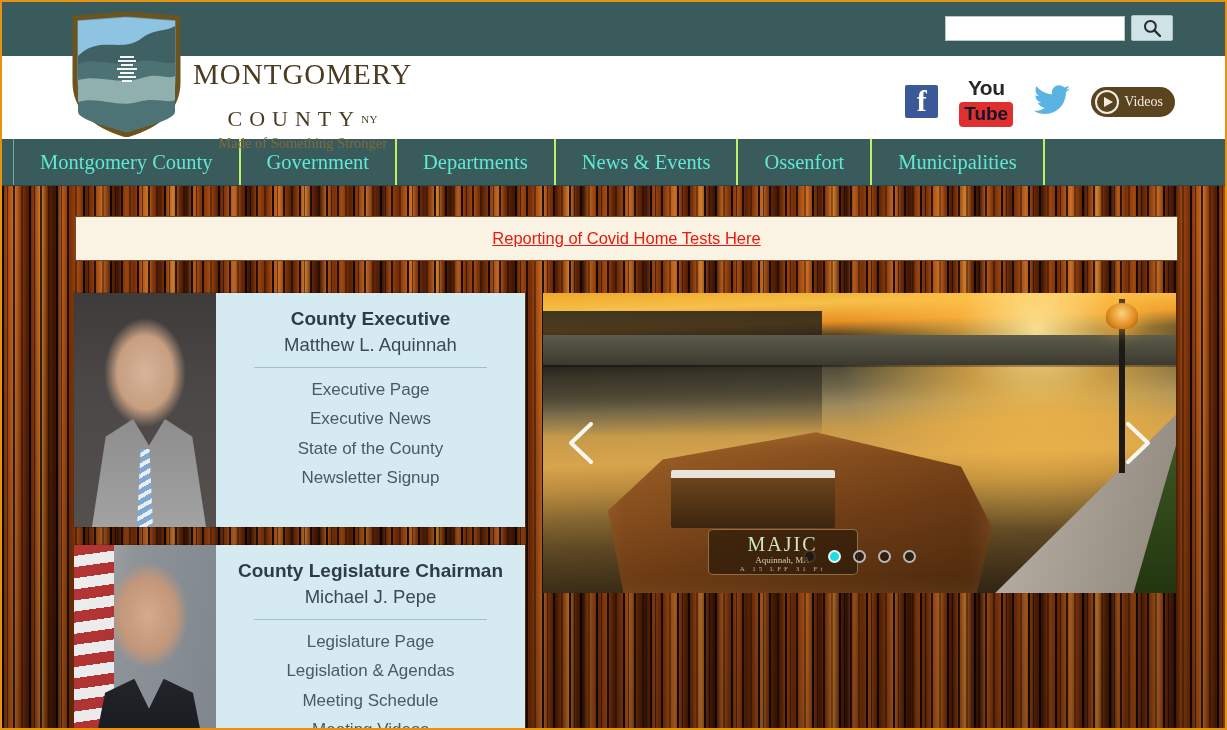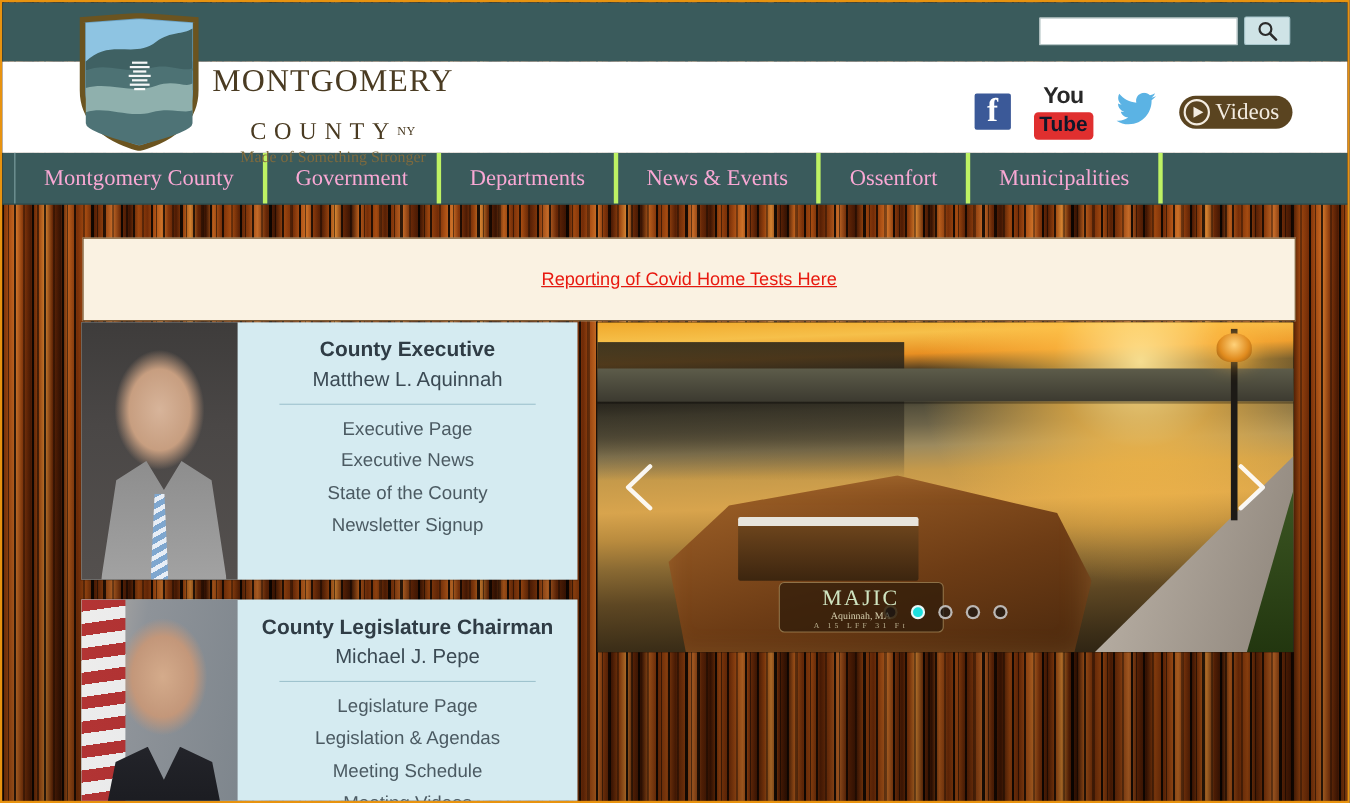--- a/index.html
+++ b/index.html
@@ -127,21 +127,21 @@
   }
   .yt-icon { display:flex; align-items:center; gap:2px;flex-direction:column; }
   .yt-you { color:#282828; font-weight:bold; font-size:21px; letter-spacing:-0.5px; font-family:"Liberation Sans", sans-serif;}
   .yt-tube { background:#e02f2f; color:#0f172a; font-weight:bold; font-size:19px; padding:1px 5px 2px; border-radius:4px; font-family:"Liberation Sans", sans-serif;}
   .tw-icon { width: 36px; height: 30px; }
   .vid-icon {
     background:#5a4420; color:#f3ece0;
     border-radius: 17px;
     height: 30px; padding: 0 12px 0 4px;
     display:flex; align-items:center; gap:5px;
-    font-family:"Liberation Serif", serif; font-size: 21px;
+    font-family:"Liberation Serif", serif; font-size: 14px;
   }
   .vid-play {
     width: 24px; height: 24px; border-radius: 50%;
     border: 2px solid #f3ece0;
     display:flex; align-items:center; justify-content:center;
   }
   .vid-play i {
     display:block; width:0;height:0;
     border-left: 9px solid #f3ece0;
     border-top: 5.5px solid transparent;
@@ -156,40 +156,39 @@
     background: #3a5b5c;
     display: flex;
     align-items: stretch;
     padding-left: 11px;
     z-index: 3;
     border-bottom: 1px solid #2c4647;
   }
   .nav-item {
     display: flex; align-items: center; justify-content: center;
     padding: 12px 26px;
-    color: #f9a8d4;
+    color: #5eead4;
     font-family: "Liberation Serif", serif;
     font-size: 20.5px;
-    border-right: 4px solid #bef264;
+    border-right: 2px solid #bef264;
     cursor: pointer;
     white-space: nowrap;
   }
   .nav-item:first-child { border-left: 1px solid #7fa2a3; }
   .nav-spacer { flex: 1; }
 
   
   .alert {
     position: absolute;
     left: 73px; top: 214px;
-    width: 1103px; height: 76px;
+    width: 1103px; height: 45px;
     background: #faf2e2;
     border: 1px solid #6f4a22;
     display:flex; align-items:center; justify-content:center;
     z-index: 4;
-    text-decoration: underline;
   }
   .alert a {
     color: #e8190f;
     font-size: 16.5px;
     text-decoration: underline;
     font-family: "Liberation Sans", sans-serif;
     cursor: pointer;
   }
 
   

